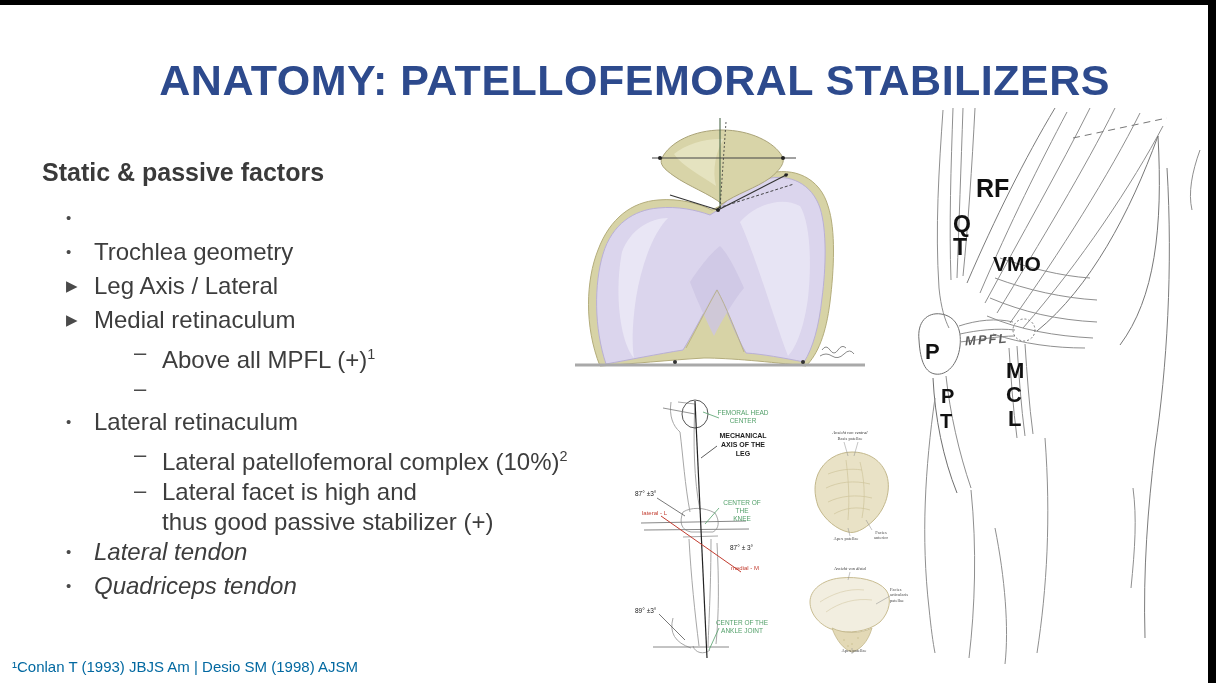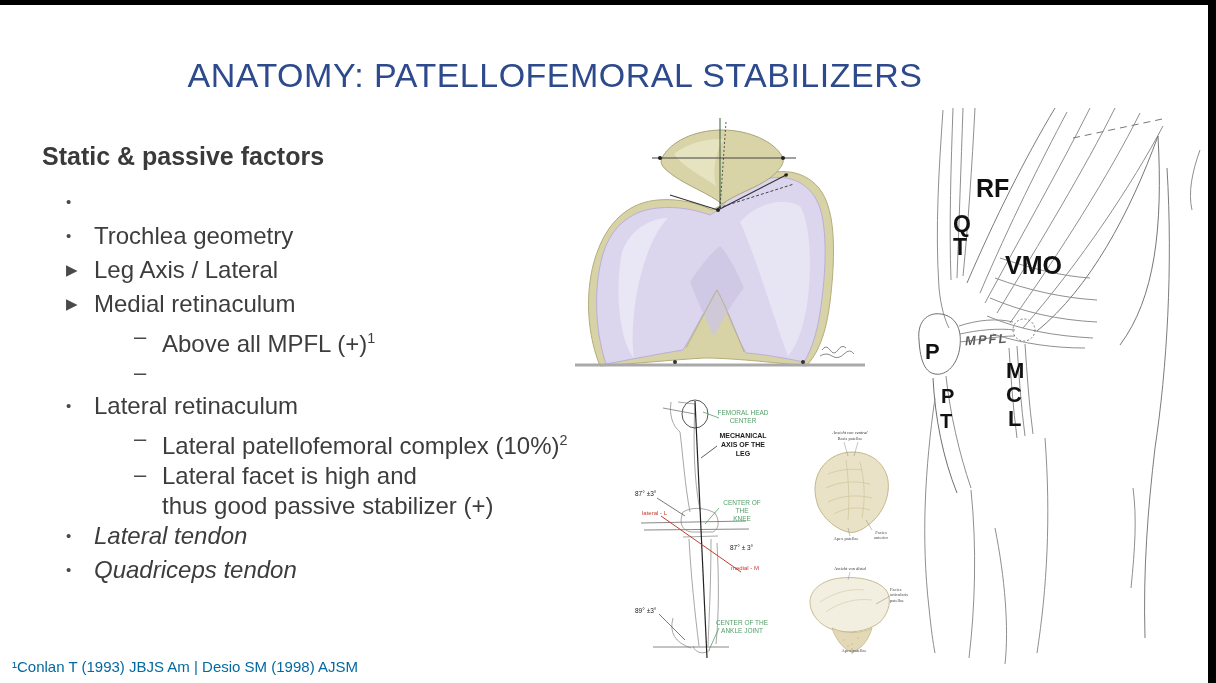--- a/index.html
+++ b/index.html
@@ -2,25 +2,25 @@
 <html><head>
 <meta charset="utf-8">
 <style>
   * { margin:0; padding:0; box-sizing:border-box; }
   html,body { width:1216px; height:683px; overflow:hidden; }
   body { font-family:"Liberation Sans", sans-serif; background:#ffffff; position:relative; }
 
   .bar-top { position:absolute; left:0; top:0; width:1216px; height:5px; background:#000; }
   .bar-right { position:absolute; right:0; top:0; width:8px; height:683px; background:#000; }
 
-  .title { position:absolute; left:0; top:56px; width:1110px; text-align:center;
-           font-size:34px; letter-spacing:0.5px; color:#2d4a8d; font-weight:400; }
-
-  
-  .list { position:absolute; left:42px; top:142px; width:530px; color:#3d3d3d; }
+  .title { position:absolute; left:0; top:56px; width:1110px; text-align:right;
+           font-size:43px; letter-spacing:0.5px; color:#2d4a8d; font-weight:700; }
+
+  
+  .list { position:absolute; left:42px; top:158px; width:530px; color:#3d3d3d; }
   .list .heading { font-size:25px; font-weight:bold; color:#3a3a3a; margin-bottom:16px; }
   .row { display:flex; align-items:flex-start; }
   .row.l1 { padding-left:24px; min-height:34px; }
   .row.l2 { padding-left:92px; min-height:32px; }
   .mk { width:28px; flex:0 0 28px; font-size:15px; line-height:30px; color:#4a4a4a; }
   .row.l2 .mk { font-size:22px; line-height:27px; }
   .tx { font-size:24px; line-height:30px; white-space:pre-line; }
   .italic { font-style:italic; }
   sup { font-size:60%; }
 
@@ -30,21 +30,21 @@
   .fig { position:absolute; }
   .fig svg { position:absolute; left:0; top:0; }
   .lbl { position:absolute; white-space:pre-line; }
 
   
   #knee-sketch { left:905px; top:108px; width:303px; height:557px; }
   .klbl { font-weight:bold; color:#111; line-height:1; }
   .k-rf  { left:71px;  top:68px;  font-size:25px; }
   .k-q   { left:48px;  top:105px; font-size:23px; }
   .k-t   { left:48px;  top:128px; font-size:23px; }
-  .k-vmo { left:100px; top:145px; font-size:25px; }
+  .k-vmo { left:88px; top:145px; font-size:21px; }
   .k-p   { left:20px;  top:233px; font-size:22px; }
   .k-mpfl{ left:60px;  top:224px; font-size:13px; font-weight:bold; color:#5c5c5c;
            font-style:italic; letter-spacing:2px; transform:rotate(-4deg); }
   .k-m   { left:101px; top:252px; font-size:22px; }
   .k-c   { left:101px; top:276px; font-size:22px; }
   .k-l   { left:103px; top:300px; font-size:22px; }
   .k-p2  { left:36px;  top:278px; font-size:20px; }
   .k-t2  { left:35px;  top:303px; font-size:20px; }
 
   

